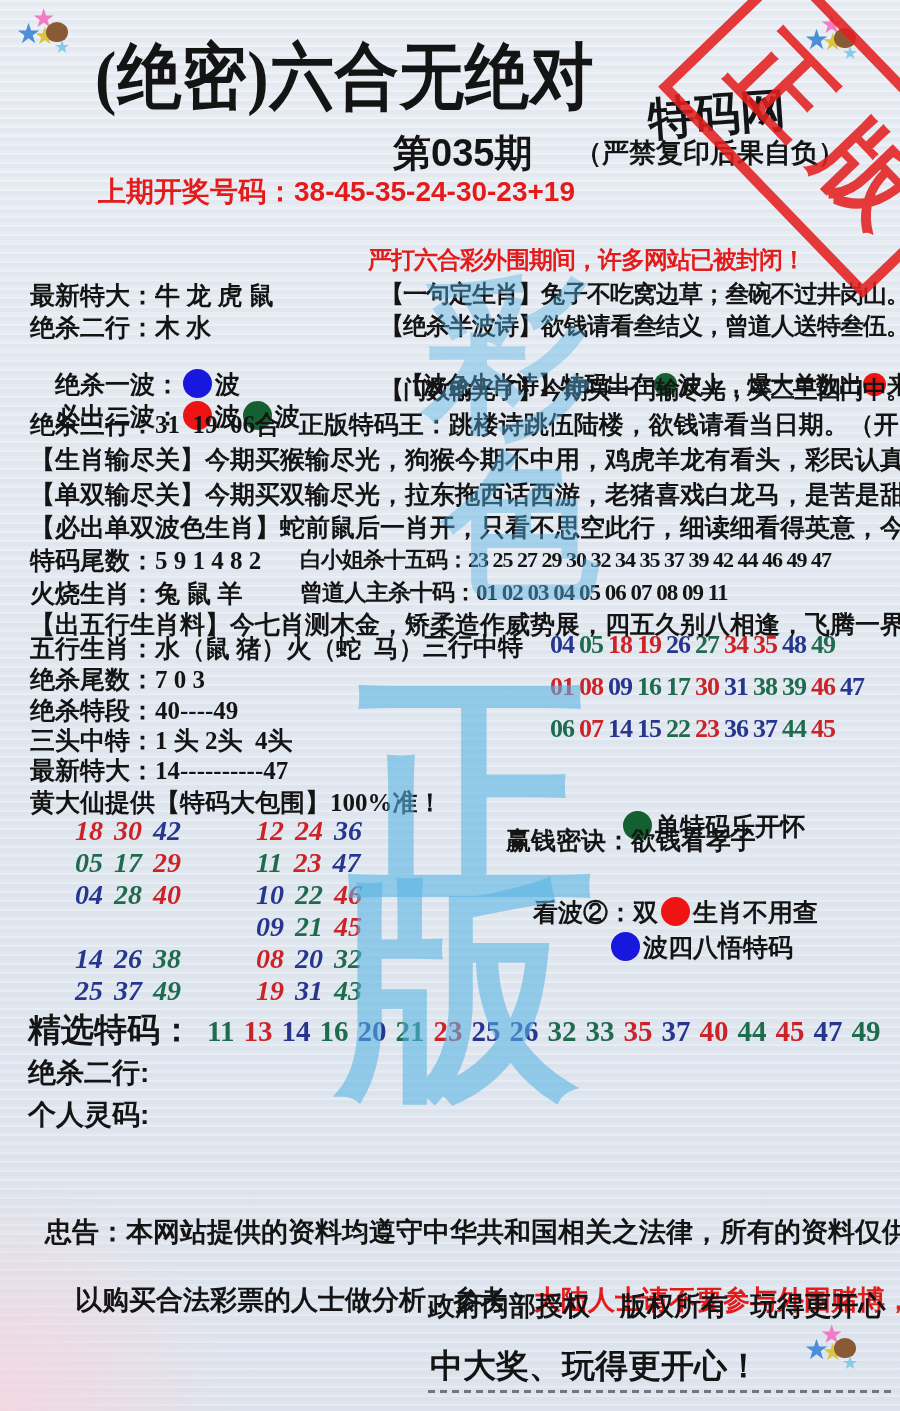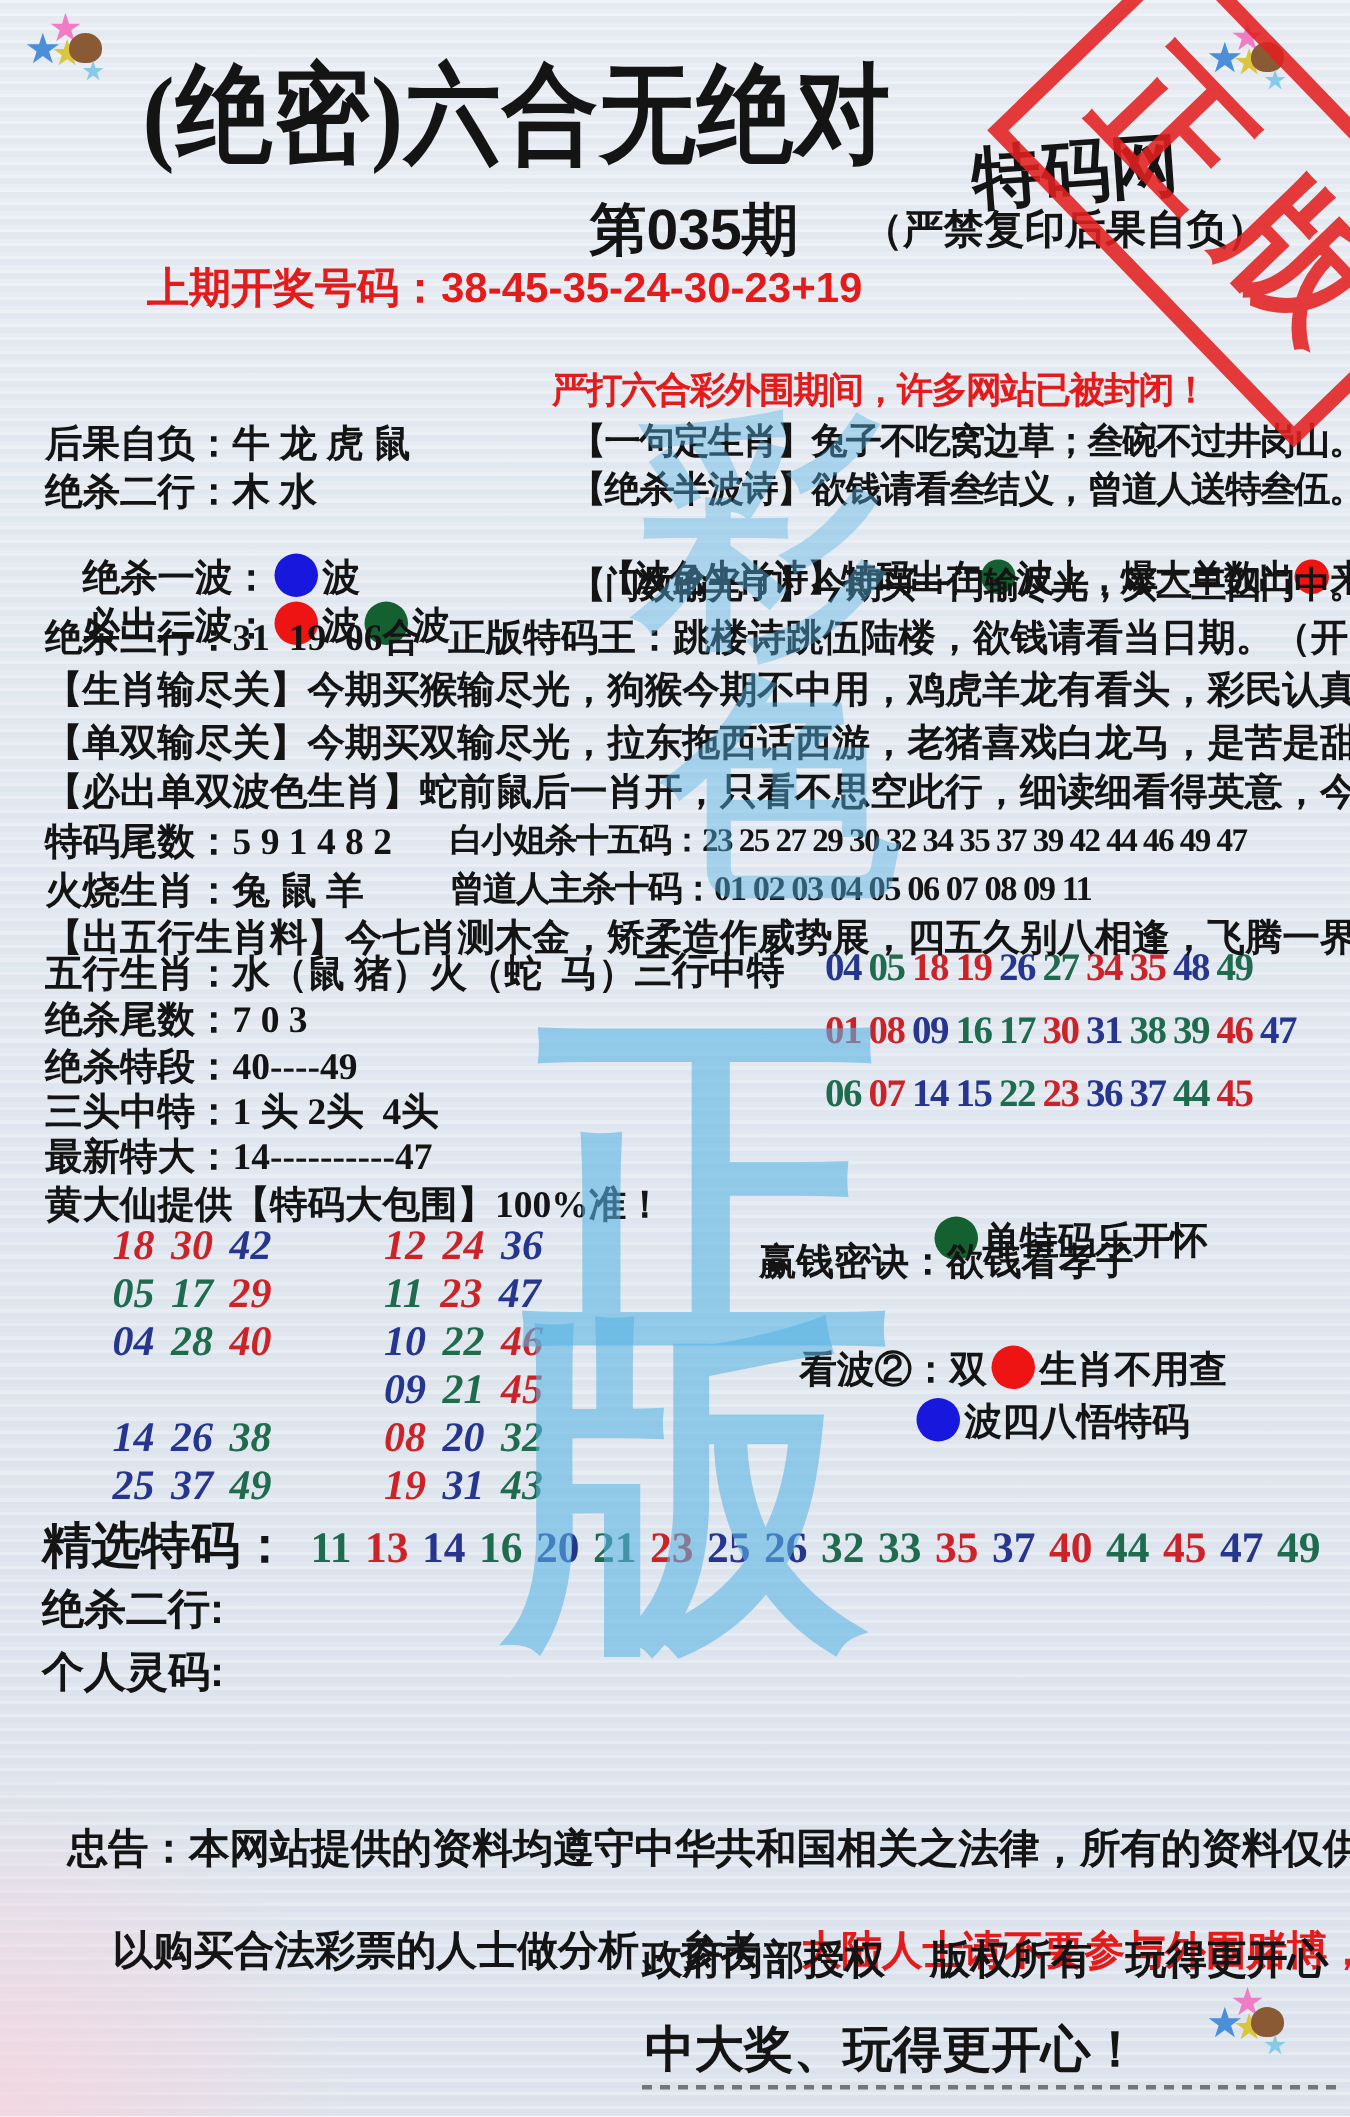--- a/index.html
+++ b/index.html
@@ -95,21 +95,21 @@
   <div class="abs brand" style="left:648px;top:84px;">特码网</div>
   <div class="abs issue" style="left:393px;top:128px;">第035期</div>
   <div class="abs warn" style="left:575px;top:135px;">（严禁复印后果自负）</div>
   <div class="abs prevdraw" style="left:98px;top:173px;">上期开奖号码：38-45-35-24-30-23+19</div>
   <div class="stamp">
       <span>正版</span>
     </div>
 
   <div class="abs rowr red" style="left:368px;top:244px;">严打六合彩外围期间，许多网站已被封闭！</div>
 
-  <div class="abs row" style="left:30px;top:279px;">后果自负：牛 龙 虎 鼠</div>
+  <div class="abs row" style="left:30px;top:279px;">最新特大：牛 龙 虎 鼠</div>
   <div class="abs rowr" style="left:380px;top:278px;">【一句定生肖】兔子不吃窝边草；叁碗不过井岗山。</div>
 
   <div class="abs row" style="left:30px;top:311px;">绝杀二行：木 水</div>
   <div class="abs rowr" style="left:380px;top:310px;">【绝杀半波诗】欲钱请看叁结义，曾道人送特叁伍。</div>
 
   <div class="abs row" style="left:30px;top:340px;">
     <span>绝杀一波：</span><span class="dot d-blue"></span><span>波</span>
   </div>
   <div class="abs rowr" style="left:380px;top:342px;">
     <span>【波色生肖诗】特码出在</span><span class="dot sm d-green"></span><span>波上，爆大单数出</span><span class="dot sm d-red"></span><span>来。</span>

